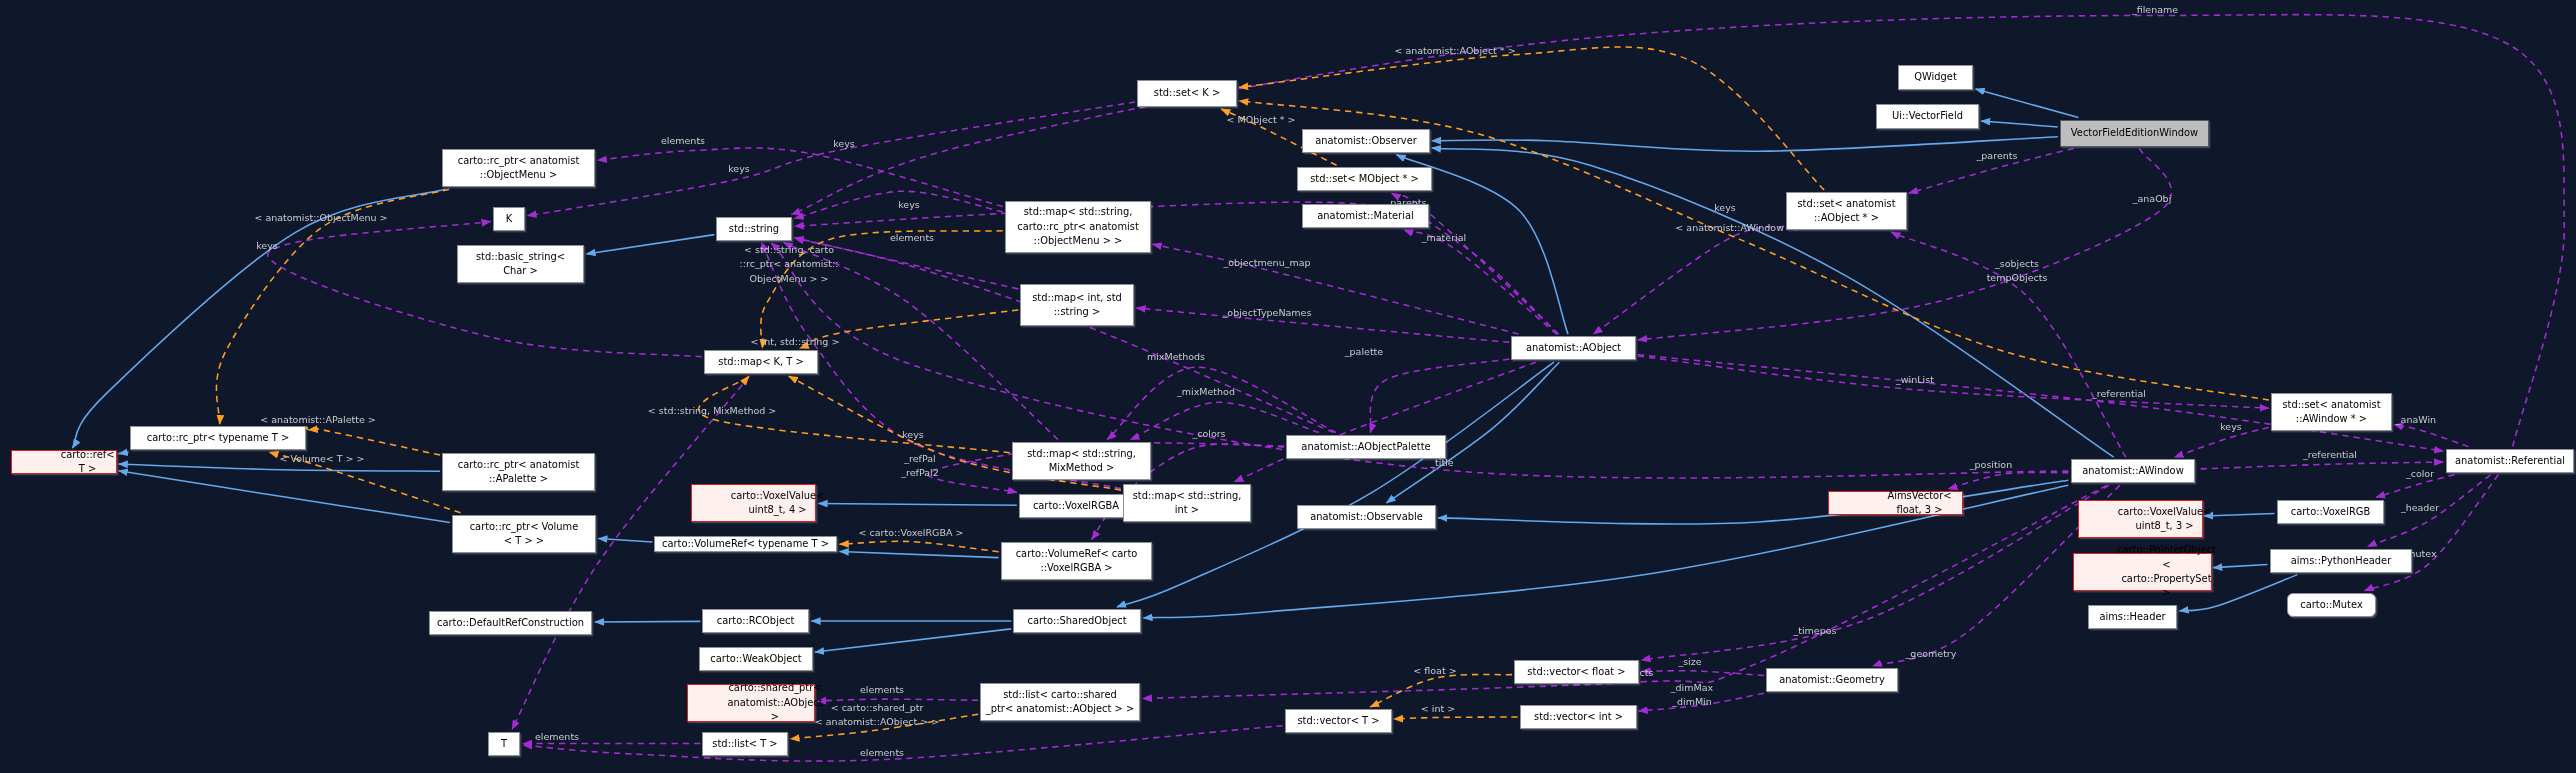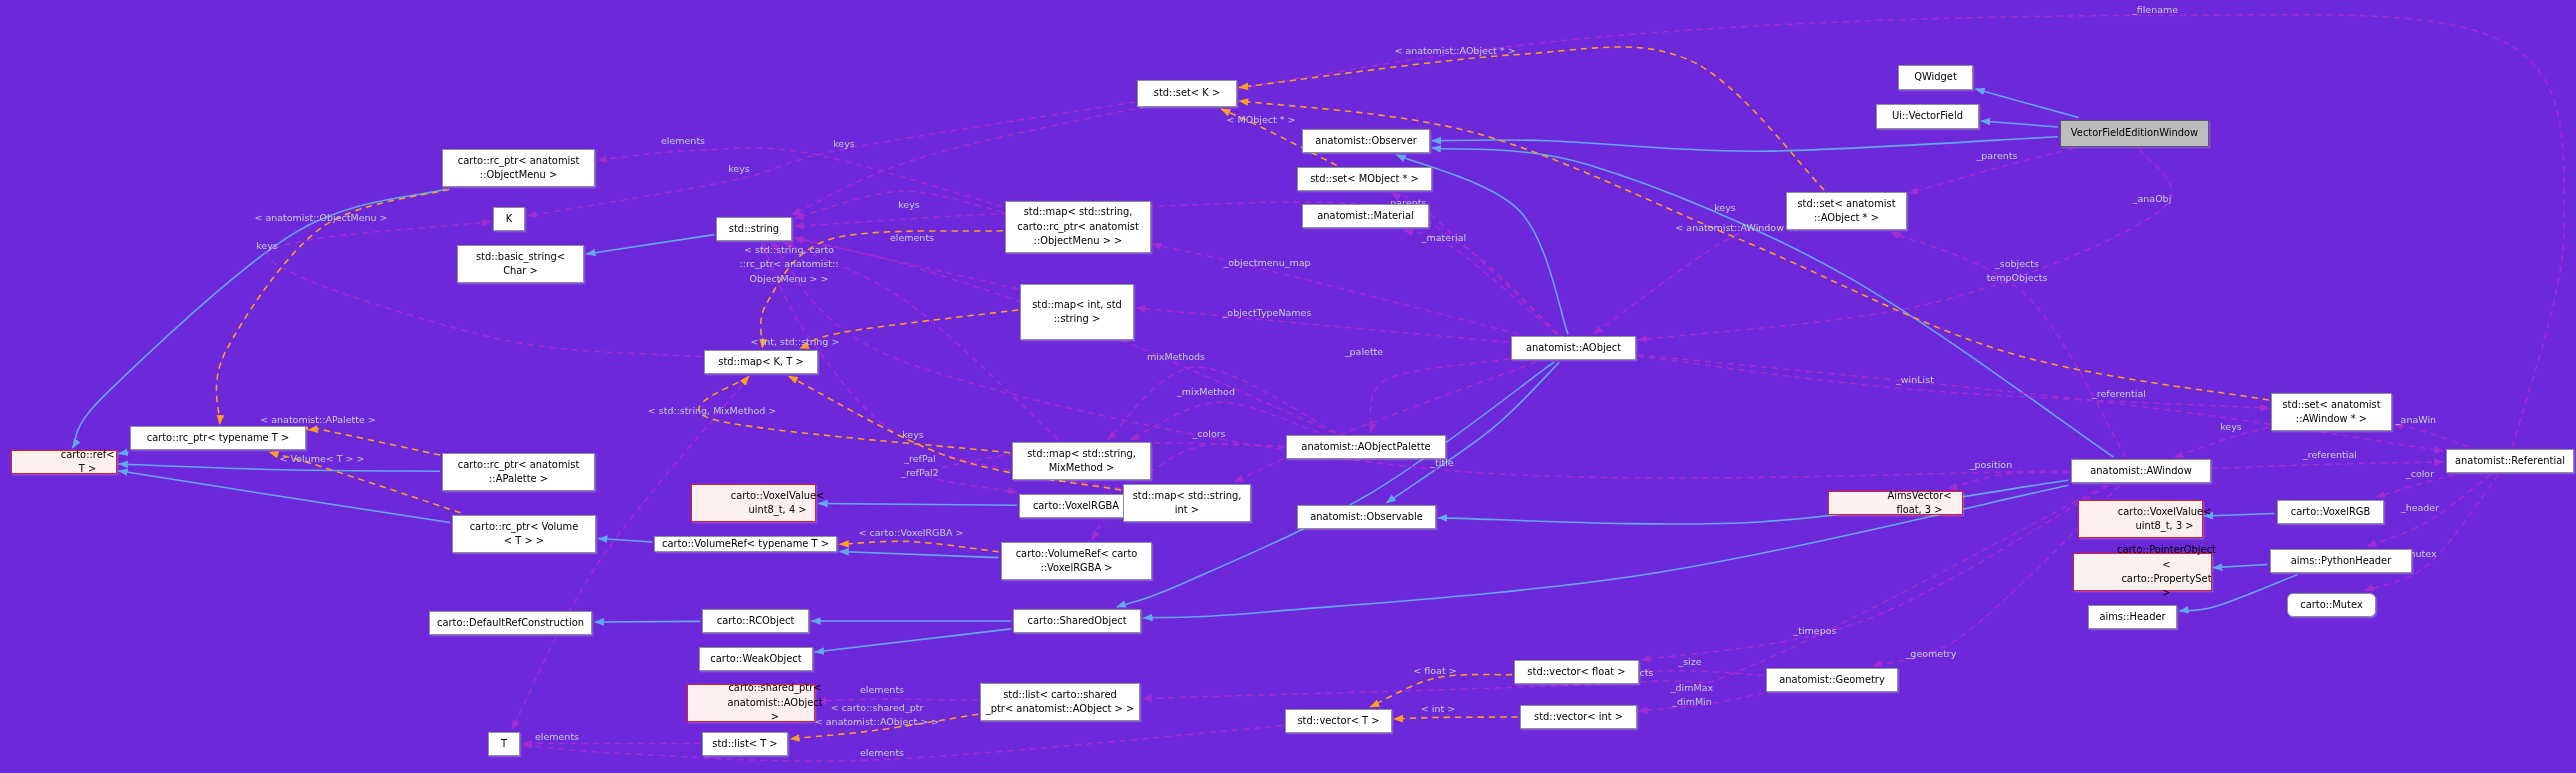--- a/index.html
+++ b/index.html
@@ -1,16 +1,16 @@
 <!DOCTYPE html>
 <html style="font-size:11.3px"><head>
 <meta charset="utf-8">
 <style>
   html,body{margin:0;padding:0;background:#000;}
-  #canvas{position:relative;width:2576px;height:773px;background:#6d28d9;overflow:hidden;
+  #canvas{position:relative;width:2576px;height:773px;background:#0f172a;overflow:hidden;
           font-family:"DejaVu Sans","Liberation Sans",sans-serif;}
   #edges{position:absolute;left:0;top:0;width:2576px;height:773px;}
   .edge-i{fill:none;stroke:#63a9ee;stroke-width:2.2;}
   .edge-m{fill:none;stroke:#a32cd4;stroke-width:2.2;stroke-dasharray:9 7;}
   .edge-t{fill:none;stroke:#ff9f23;stroke-width:2.2;stroke-dasharray:9 7;}
   .node{position:absolute;background:#fff;border:1.4px solid #8b9096;box-sizing:border-box;
         display:flex;align-items:center;justify-content:center;text-align:center;
         color:#000;font-size:9.9px;line-height:1.45;white-space:pre-line;cursor:pointer;
         box-shadow:1.4px 1.4px 0 rgba(255,255,255,0.18);}
   .node.red{border:1.8px solid #e02020;background:#fdf0ee;padding-left:48px;}
@@ -213,32 +213,32 @@
     <div class="node" style="left: 1123px; top: 484px; width: 128px; height: 38px;">std::map&lt; std::string,
 int &gt;</div>
     <div class="node" style="left: 1297px; top: 505px; width: 139px; height: 24px;">anatomist::Observable</div>
     <div class="node" style="left: 1137px; top: 80px; width: 100px; height: 27px;">std::set&lt; K &gt;</div>
     <div class="node" style="left: 1302px; top: 129px; width: 128px; height: 24px;">anatomist::Observer</div>
     <div class="node" style="left: 1297px; top: 167px; width: 135px; height: 24px;">std::set&lt; MObject * &gt;</div>
     <div class="node" style="left: 1302px; top: 204px; width: 127px; height: 24px;">anatomist::Material</div>
     <div class="node" style="left: 1005px; top: 201px; width: 146px; height: 52px;">std::map&lt; std::string,
 carto::rc_ptr&lt; anatomist
 ::ObjectMenu &gt; &gt;</div>
-    <div class="node" style="left: 1020px; top: 284px; width: 114px; height: 56px;">std::map&lt; int, std
+    <div class="node" style="left: 1020px; top: 284px; width: 114px; height: 42px;">std::map&lt; int, std
 ::string &gt;</div>
     <div class="node" style="left: 1012px; top: 442px; width: 139px; height: 38px;">std::map&lt; std::string,
 MixMethod &gt;</div>
     <div class="node" style="left: 1286px; top: 435px; width: 160px; height: 24px;">anatomist::AObjectPalette</div>
     <div class="node" style="left: 1511px; top: 336px; width: 125px; height: 24px;">anatomist::AObject</div>
     <div class="node" style="left: 1786px; top: 192px; width: 121px; height: 38px;">std::set&lt; anatomist
 ::AObject * &gt;</div>
     <div class="node" style="left: 1898px; top: 65px; width: 75px; height: 25px;">QWidget</div>
     <div class="node" style="left: 1876px; top: 104px; width: 103px; height: 25px;">Ui::VectorField</div>
     <div class="node main" style="left: 2060px; top: 120px; width: 149px; height: 27px;">VectorFieldEditionWindow</div>
-    <div class="node" style="left: 2071px; top: 459px; width: 140px; height: 24px;">anatomist::AWindow</div>
+    <div class="node" style="left: 2071px; top: 459px; width: 124px; height: 24px;">anatomist::AWindow</div>
     <div class="node red" style="left: 1828px; top: 491px; width: 135px; height: 24px;">AimsVector&lt; float, 3 &gt;</div>
     <div class="node red" style="left: 2078px; top: 500px; width: 125px; height: 38px;">carto::VoxelValue&lt;
 uint8_t, 3 &gt;</div>
     <div class="node red" style="left: 2073px; top: 553px; width: 139px; height: 38px;">carto::PointerObject
 &lt; carto::PropertySet &gt;</div>
     <div class="node" style="left: 2088px; top: 605px; width: 89px; height: 24px;">aims::Header</div>
     <div class="node" style="left: 2277px; top: 500px; width: 107px; height: 24px;">carto::VoxelRGB</div>
     <div class="node" style="left: 2270px; top: 549px; width: 142px; height: 24px;">aims::PythonHeader</div>
     <div class="node" style="left: 2287px; top: 593px; width: 89px; height: 24px; border-radius: 6px;">carto::Mutex</div>
     <div class="node" style="left: 2446px; top: 449px; width: 128px; height: 24px;">anatomist::Referential</div>

